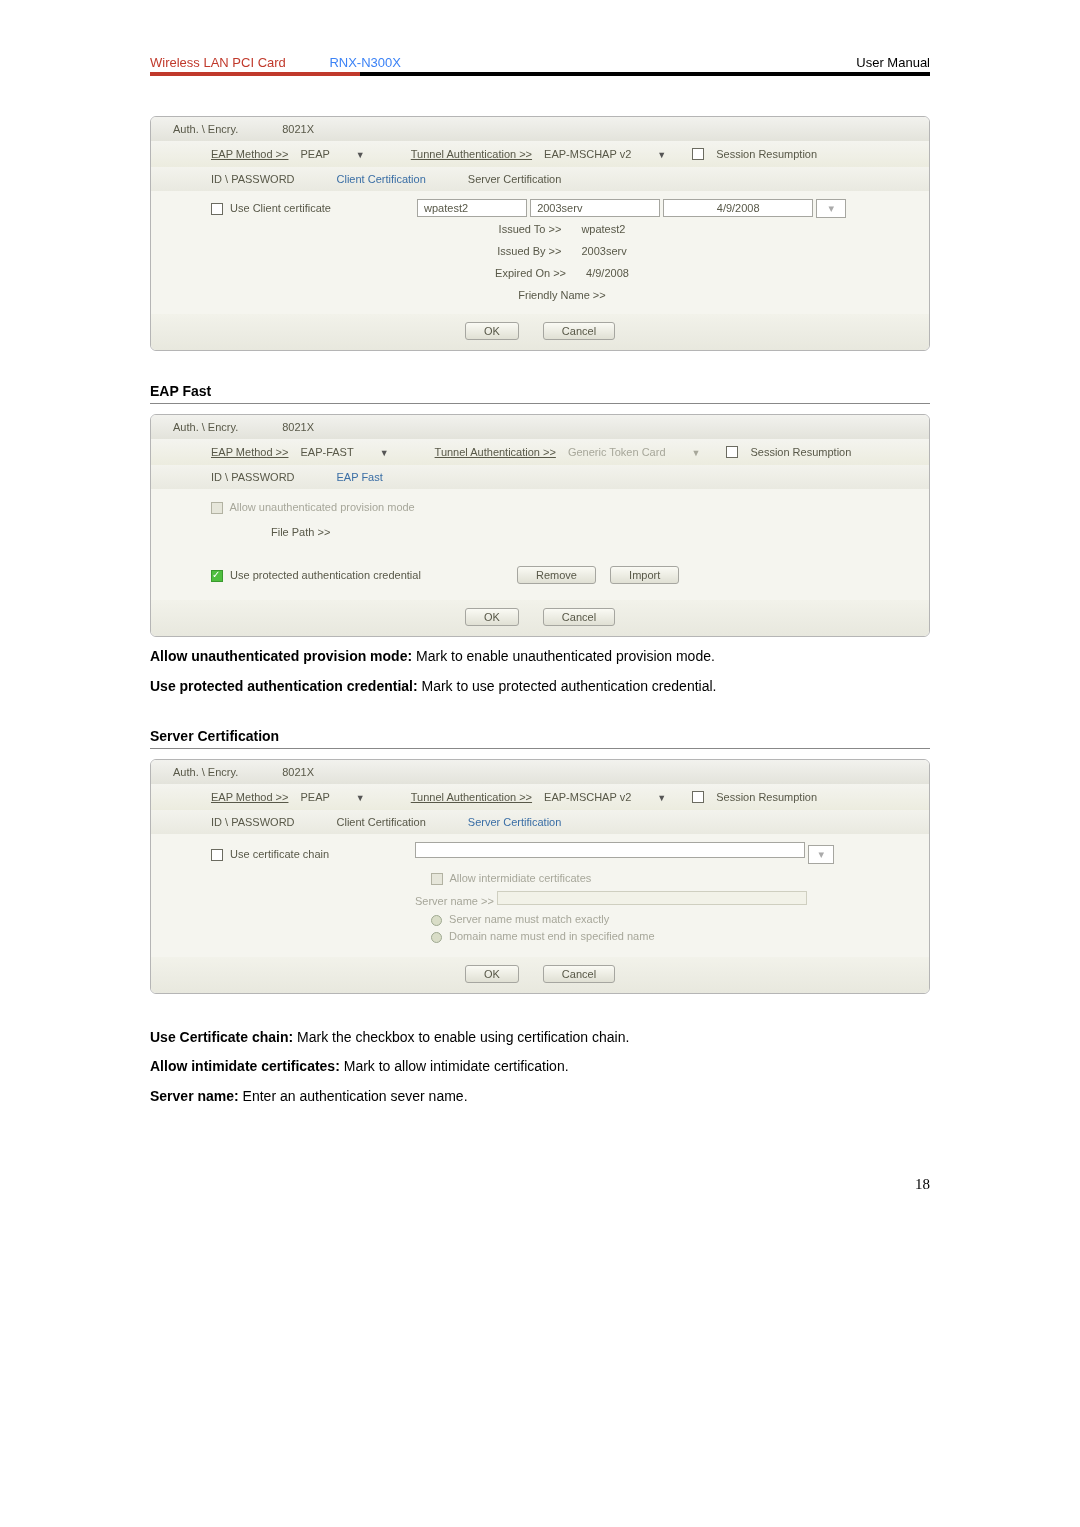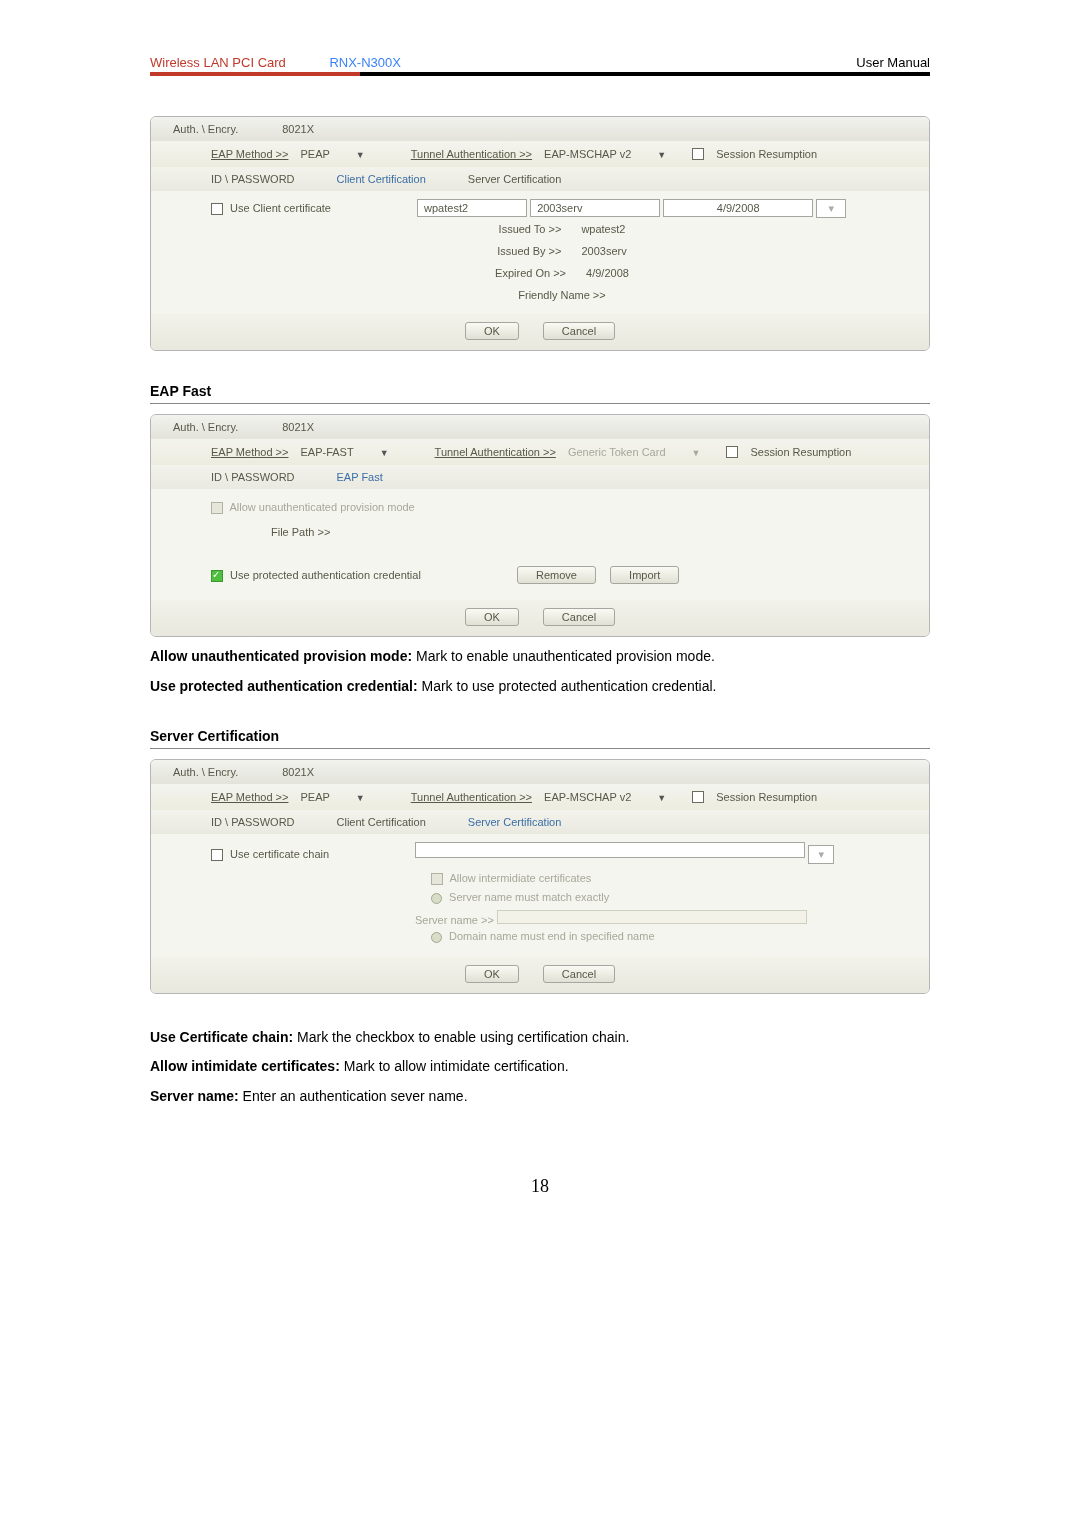--- a/index.html
+++ b/index.html
@@ -129,23 +129,23 @@
     font-size: 14px;
     font-weight: bold;
     margin-top: 32px;
     margin-bottom: 10px;
     border-bottom: 1px solid #888;
     padding-bottom: 4px;
   }
   .disabled { color:#a7a79a; }
 
   .page-num {
-    text-align:center;
+    text-align:right;
     font-family: "Times New Roman", serif;
-    font-size: 18px;
+    font-size: 15px;
     margin-top: 70px;
   }
 </style>
 </head>
 <body>
 
 <div class="page">
 
   <div class="hdr">
     <div class="hdr-left">
@@ -287,27 +287,27 @@
         <span class="chk"></span>
         <span>Use certificate chain</span>
         <span style="display:inline-block;width:80px;"></span>
         <span class="inp" style="width:390px;height:16px;"></span>
         <span class="inp" style="width:26px;color:#aaa;text-align:center;">▾</span>
       </div>
       <div style="padding:8px 0 2px 220px;" class="disabled">
         <span class="chk dis"></span>
         <span>Allow intermidiate certificates</span>
       </div>
+      <div style="padding:4px 0 2px 204px;" class="disabled">
+        <span>Server name &gt;&gt;</span>
+        <span class="inp" style="width:310px;height:14px;background:#f2f2e8;border-color:#cfcfc0;"></span>
+      </div>
       <div style="padding:4px 0 2px 220px;" class="disabled">
         <span class="radio"></span>
         <span>Server name must match exactly</span>
-      </div>
-      <div style="padding:4px 0 2px 204px;" class="disabled">
-        <span>Server name &gt;&gt;</span>
-        <span class="inp" style="width:310px;height:14px;background:#f2f2e8;border-color:#cfcfc0;"></span>
       </div>
       <div style="padding:2px 0 6px 220px;" class="disabled">
         <span class="radio"></span>
         <span>Domain name must end in specified name</span>
       </div>
     </div>
     <div class="dlg-foot">
       <span class="btn">OK</span>
       <span class="btn">Cancel</span>
     </div>

